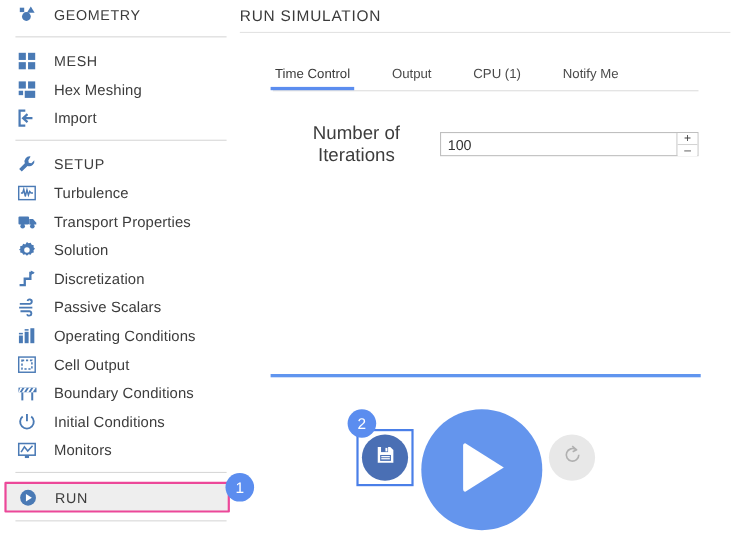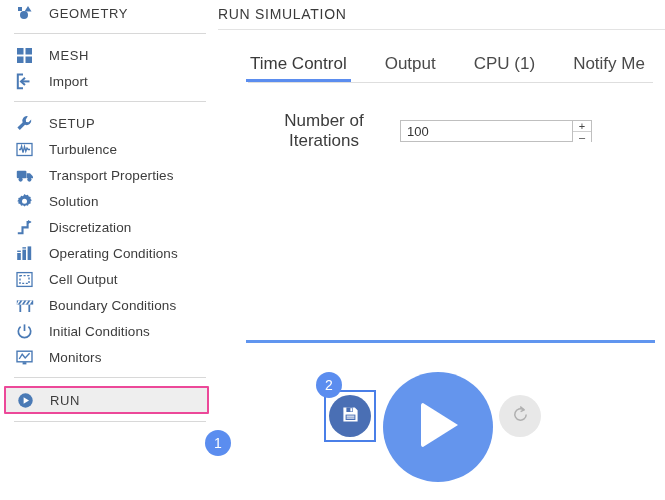--- a/index.html
+++ b/index.html
@@ -112,21 +112,21 @@
   }
   .tabs {
     position: relative;
     margin-top: 22px;
     padding-left: 32px;
     display: flex;
     align-items: flex-end;
     height: 30px;
   }
   .tab {
-    font-size: 17px;
+    font-size: 12px;
     color: #4a4a4a;
     padding: 0 0 8px 0;
     margin-right: 38px;
     position: relative;
     white-space: nowrap;
     cursor: default;
   }
   .tab.active { color: #3a3a3a; }
   .tab.active::after {
     content: "";
@@ -150,21 +150,21 @@
     padding-left: 30px;
   }
   .field-label {
     font-size: 17px;
     color: #3c3c3c;
     width: 152px;
     text-align: center;
   }
   .spin {
     display: flex;
-    width: 192px;
+    width: 235px;
     height: 22px;
     border: 1px solid #bfbfbf;
     box-sizing: border-box;
     background: #fff;
   }
   .spin input {
     flex: 1 1 auto;
     border: 0;
     outline: none;
     font-family: "Liberation Sans", sans-serif;
@@ -304,20 +304,31 @@
             <rect x="1" y="1" width="6.5" height="6.5"></rect>
               <rect x="9.5" y="1" width="6.5" height="6.5"></rect>
             <rect x="1" y="9.5" width="6.5" height="6.5"></rect>
               <rect x="9.5" y="9.5" width="6.5" height="6.5"></rect>
           </svg>
         </span>
         <span class="lbl">MESH</span>
       </div>
       <div class="nav-item">
         <span class="ico">
+          <svg width="17" height="17" viewBox="0 0 17 17" fill="#4a7ab5">
+            <rect x="1" y="1" width="6.5" height="6.5"></rect>
+              <rect x="9.5" y="1" width="6.5" height="6.5"></rect>
+            <rect x="1" y="9.5" width="4" height="4"></rect>
+              <rect x="6.5" y="9.5" width="9.5" height="6.5"></rect>
+          </svg>
+        </span>
+        <span class="lbl">Hex Meshing</span>
+      </div>
+      <div class="nav-item">
+        <span class="ico">
           <svg width="17" height="17" viewBox="0 0 17 17" fill="none" stroke="#4a7ab5" stroke-width="2">
             <path d="M7 1.5 H1.8 V15.2 H7" fill="none"></path>
             <path d="M13.5 8.4 H5.5"></path>
             <path d="M9 4.8 L5 8.4 L9 12" fill="none"></path>
           </svg>
         </span>
         <span class="lbl">Import</span>
       </div>
     </div>
     <div class="nav-sep"></div>
@@ -361,20 +372,30 @@
         <span class="lbl">Solution</span>
       </div>
       <div class="nav-item">
         <span class="ico">
           <svg width="17" height="17" viewBox="0 0 17 17" fill="none" stroke="#4a7ab5" stroke-width="2.1">
             <path d="M1.8 14.2 H6.5 V8.4 H11.6 V3 H14.4"></path>
             <path d="M12 1 L15.6 3 L12 5" fill="#4a7ab5" stroke="none"></path>
           </svg>
         </span>
         <span class="lbl">Discretization</span>
+      </div>
+      <div class="nav-item">
+        <span class="ico">
+          <svg width="18" height="17" viewBox="0 0 18 17" fill="none" stroke="#4a7ab5" stroke-width="1.7">
+            <path d="M2 5.2 H11 a2 2 0 1 0-2-2.6"></path>
+            <path d="M1.4 8.6 H13.4"></path>
+            <path d="M2.6 12 H10.6 a2 2 0 1 1-2 2.6"></path>
+          </svg>
+        </span>
+        <span class="lbl">Passive Scalars</span>
       </div>
       <div class="nav-item">
         <span class="ico">
           <svg width="17" height="17" viewBox="0 0 17 17" fill="#4a7ab5">
             <rect x="1.2" y="8" width="3.6" height="7"></rect>
             <rect x="6.4" y="4.6" width="3.6" height="10.4"></rect>
             <rect x="11.6" y="1.4" width="3.6" height="13.6"></rect>
             <rect x="1.2" y="5.6" width="3.6" height="1.4"></rect>
             <rect x="6.4" y="2.2" width="3.6" height="1.4"></rect>
           </svg>

